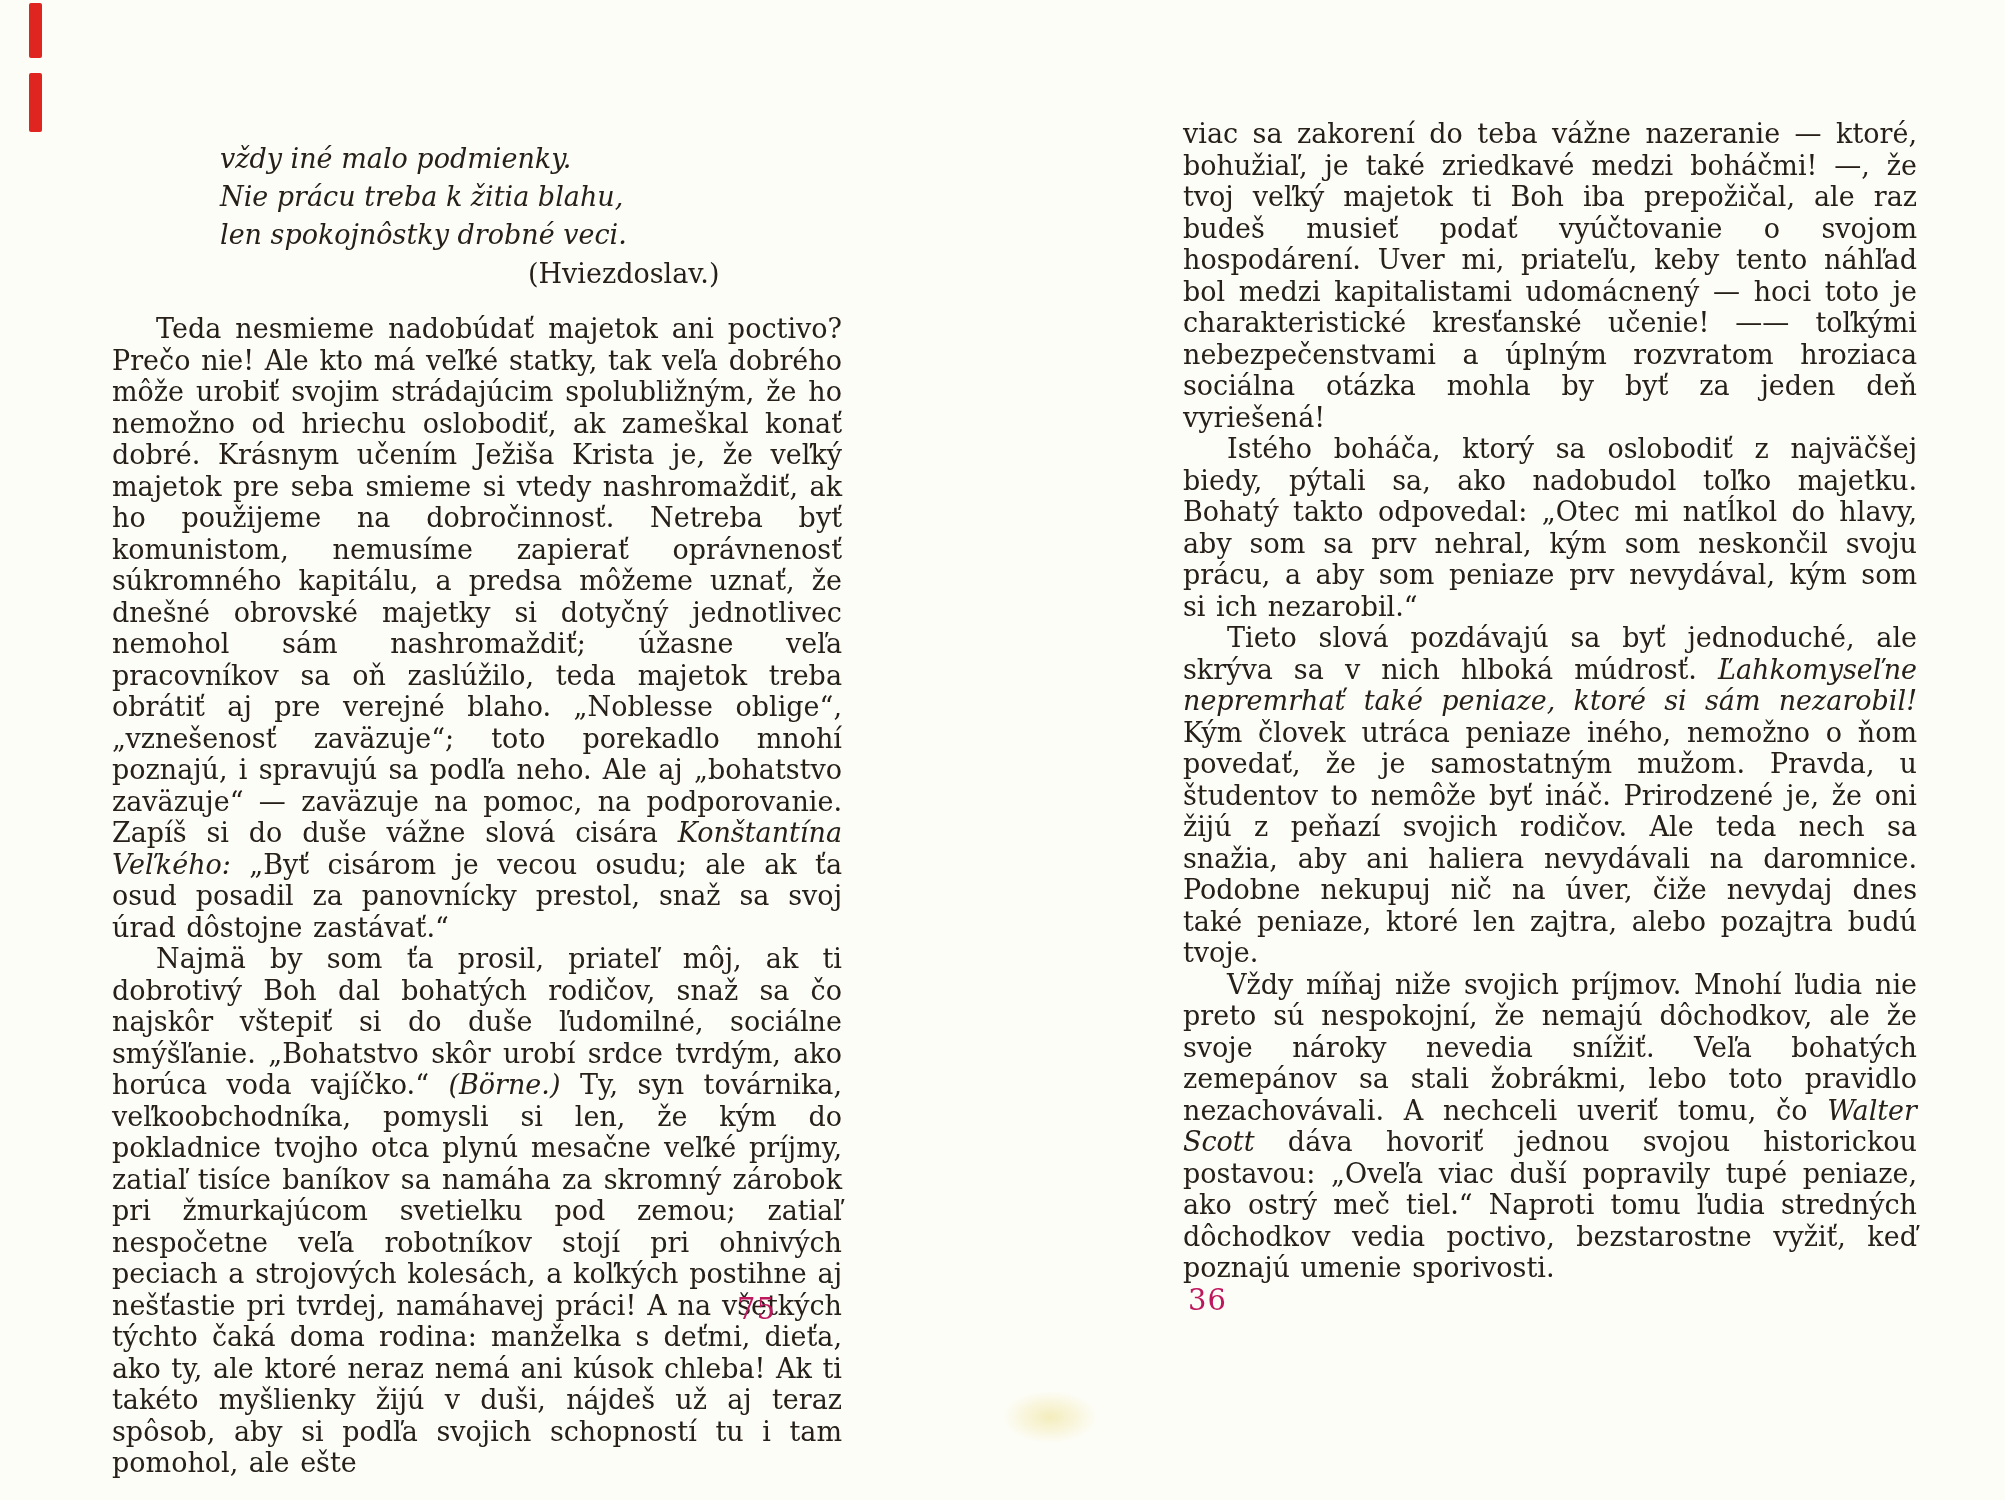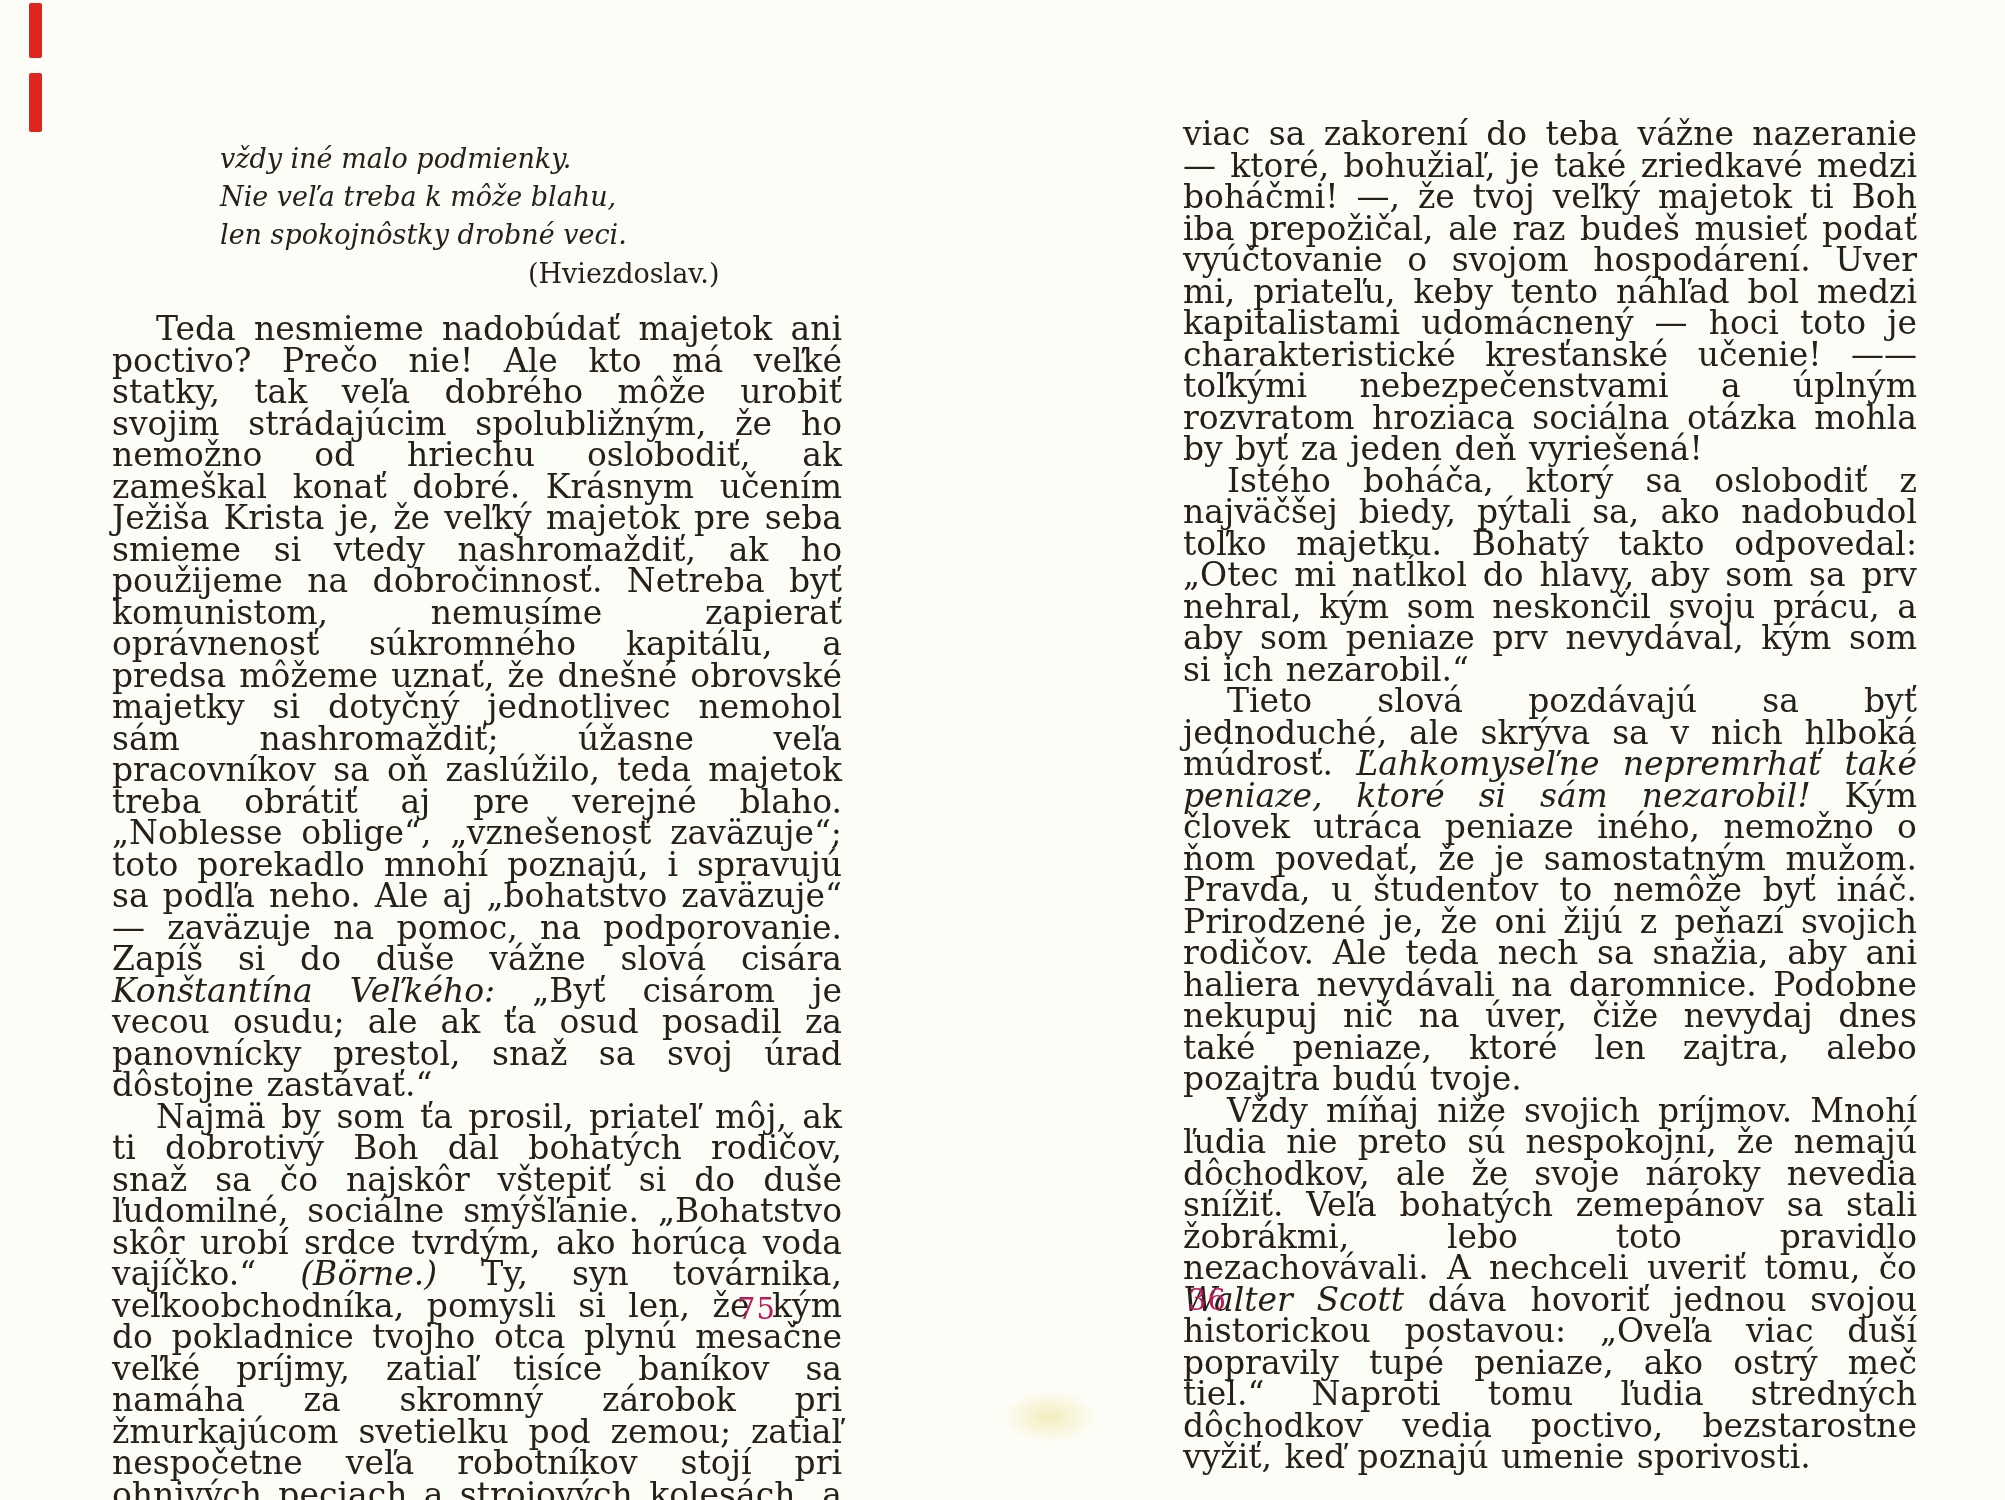--- a/index.html
+++ b/index.html
@@ -19,21 +19,21 @@
   .yellow-smudge{
     position:absolute;left:1005px;top:1392px;width:90px;height:50px;
     background:radial-gradient(ellipse at center,rgba(238,226,150,0.6) 0%,rgba(238,226,150,0.25) 45%,rgba(238,226,150,0) 75%);
   }
   .page{position:absolute;}
   .page-left{left:112px;top:140px;width:730px;}
   .page-right{left:1183px;top:118px;width:734px;}
   .epigraph{font-size:27px;line-height:38px;}
   .ep-line{margin-left:108px;white-space:nowrap;font-style:italic;}
   .ep-attrib{margin-left:416px;margin-top:1px;}
-  .body-text{margin-top:20px;font-size:33px;line-height:31.5px;text-align:justify;word-spacing:2px;}
+  .body-text{margin-top:20px;font-size:27px;line-height:31.5px;text-align:justify;word-spacing:2px;}
   .page-right .body-text{margin-top:0;}
   .para{margin:0;padding:0;}
   .para.indent{text-indent:44px;}
   .it{font-style:italic;}
   .page-number{
     position:absolute;font-size:29px;letter-spacing:1px;color:#be185d;
   }
   .pn-left{left:737px;top:1292px;}
   .pn-right{left:1188px;top:1283px;}
 </style>
@@ -42,21 +42,21 @@
 
 <div class="scan">
 
   <div class="red-mark mark1"></div>
   <div class="red-mark mark2"></div>
   <div class="yellow-smudge"></div>
 
   <div class="page page-left">
     <div class="epigraph">
       <div class="ep-line">vždy iné malo podmienky.</div>
-      <div class="ep-line">Nie veľa treba k môže blahu,</div>
+      <div class="ep-line">Nie prácu treba k žitia blahu,</div>
       <div class="ep-line">len spokojnôstky drobné veci.</div>
       <div class="ep-attrib">(Hviezdoslav.)</div>
     </div>
     <div class="body-text" id="left-paras">
         <p class="para indent"><span>Teda nesmieme nadobúdať majetok ani poctivo? Prečo nie! Ale kto má veľké statky, tak veľa dobrého môže urobiť svojim strádajúcim spolubližným, že ho nemožno od hriechu oslobodiť, ak zameškal konať dobré. Krásnym učením Ježiša Krista je, že veľký majetok pre seba smieme si vtedy nashromaždiť, ak ho použijeme na dobročinnosť. Netreba byť komunistom, nemusíme zapierať oprávnenosť súkromného kapitálu, a predsa môžeme uznať, že dnešné obrovské majetky si dotyčný jednotlivec nemohol sám nashromaždiť; úžasne veľa pracovníkov sa oň zaslúžilo, teda majetok treba obrátiť aj pre verejné blaho. „Noblesse oblige“, „vznešenosť zaväzuje“; toto porekadlo mnohí poznajú, i spravujú sa podľa neho. Ale aj „bohatstvo zaväzuje“ — zaväzuje na pomoc, na podporovanie. Zapíš si do duše vážne slová cisára </span><span class="it">Konštantína Veľkého:</span><span> „Byť cisárom je vecou osudu; ale ak ťa osud posadil za panovnícky prestol, snaž sa svoj úrad dôstojne zastávať.“</span></p>
         <p class="para indent"><span>Najmä by som ťa prosil, priateľ môj, ak ti dobrotivý Boh dal bohatých rodičov, snaž sa čo najskôr vštepiť si do duše ľudomilné, sociálne smýšľanie. „Bohatstvo skôr urobí srdce tvrdým, ako horúca voda vajíčko.“ </span><span class="it">(Börne.)</span><span> Ty, syn továrnika, veľkoobchodníka, pomysli si len, že kým do pokladnice tvojho otca plynú mesačne veľké príjmy, zatiaľ tisíce baníkov sa namáha za skromný zárobok pri žmurkajúcom svetielku pod zemou; zatiaľ nespočetne veľa robotníkov stojí pri ohnivých peciach a strojových kolesách, a koľkých postihne aj nešťastie pri tvrdej, namáhavej práci! A na všetkých týchto čaká doma rodina: manželka s deťmi, dieťa, ako ty, ale ktoré neraz nemá ani kúsok chleba! Ak ti takéto myšlienky žijú v duši, nájdeš už aj teraz spôsob, aby si podľa svojich schopností tu i tam pomohol, ale ešte</span></p>
       </div>
   </div>
 
   <div class="page page-right">

